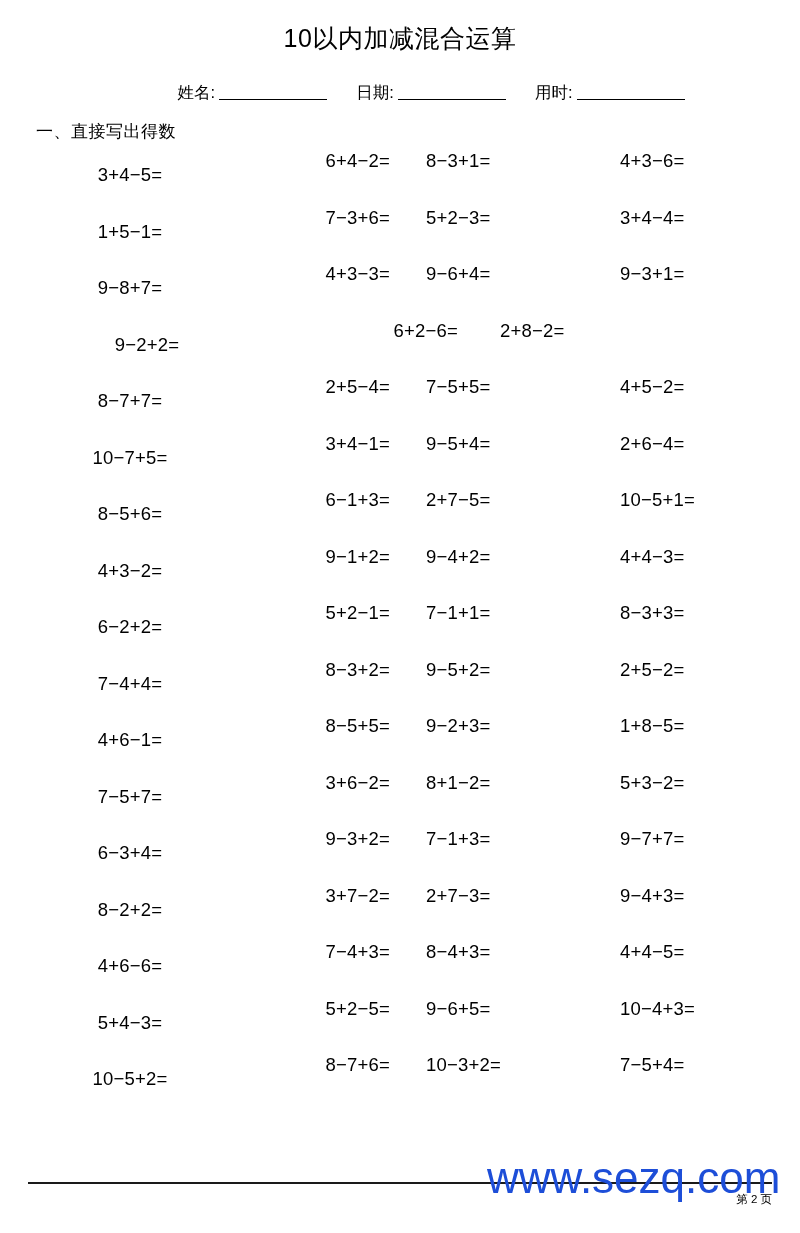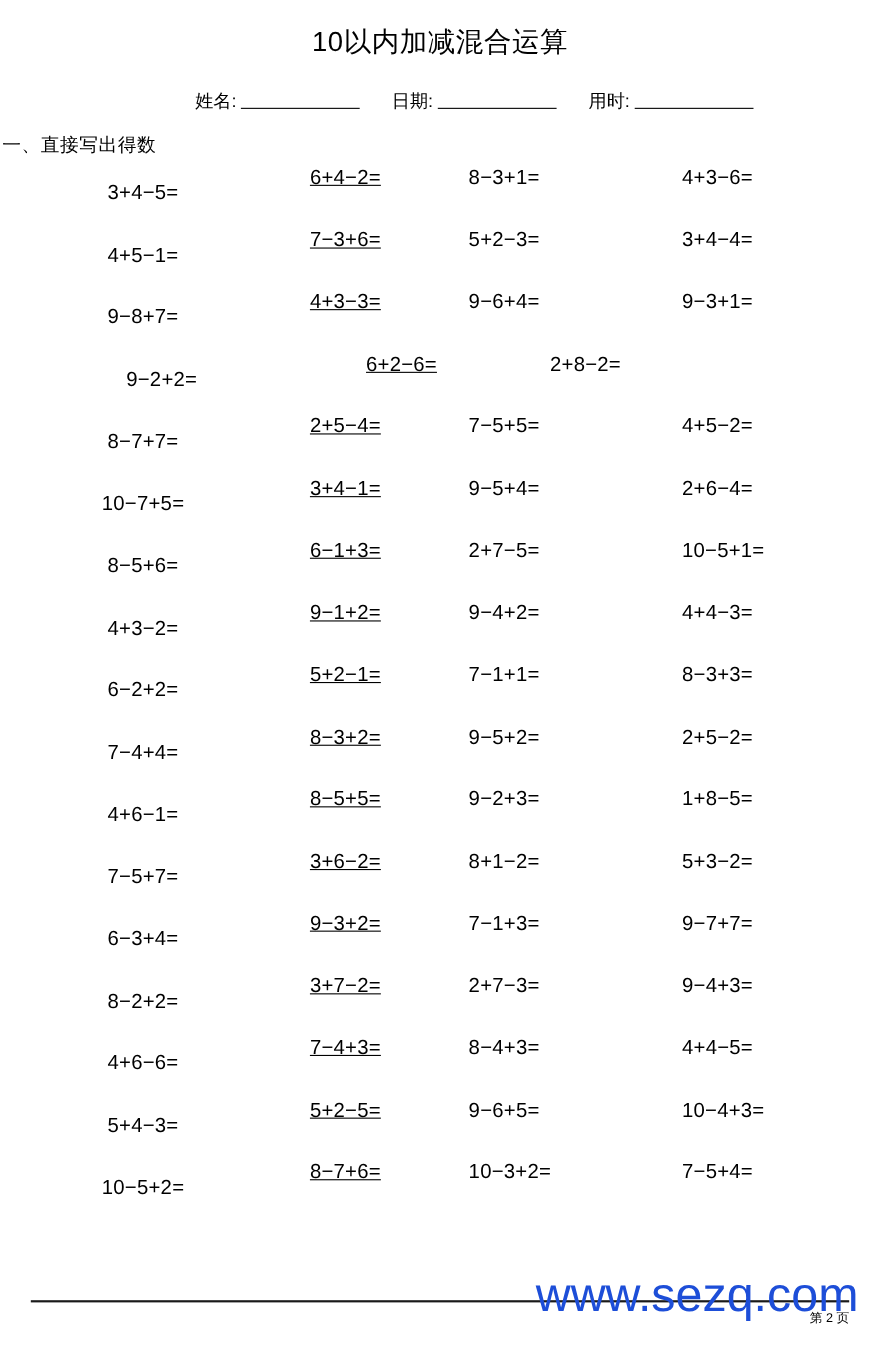--- a/index.html
+++ b/index.html
@@ -65,21 +65,21 @@
   }
   .info-gap {
     display: inline-block;
     width: 18px;
   }
 
   
   .section-heading {
     position: absolute;
     top: 120px;
-    left: 2px;
+    left: 36px;
     font-size: 17px;
     line-height: 24px;
     letter-spacing: 0.5px;
   }
 
   
   .problem-grid {
     position: absolute;
     top: 150px;
     left: 28px;
@@ -93,21 +93,21 @@
   .problem-cell {
     width: 186px;
     font-size: 18.5px;
     line-height: 22px;
     text-align: center;
     white-space: nowrap;
     letter-spacing: 0.2px;
   }
   
   .problem-cell.c1 { text-align: center; padding-left: 26px; margin-top: 14px; }
-  .problem-cell.c2 { text-align: center; padding-left: 32px; text-decoration: underline; }
+  .problem-cell.c2 { text-align: right; padding-left: 32px; }
   .problem-cell.c3 { text-align: left; padding-left: 36px; }
   .problem-cell.c4 { text-align: left; padding-left: 42px; }
 
   
   .footer-rule {
     position: absolute;
     left: 28px;
     top: 1182px;
     width: 744px;
     height: 0;
@@ -152,21 +152,21 @@
   <div class="section-heading">一、直接写出得数</div>
 
   <div class="problem-grid">
       <div class="problem-row">
         <div class="problem-cell c1">3+4−5=</div>
         <div class="problem-cell c2">6+4−2=</div>
         <div class="problem-cell c3">8−3+1=</div>
         <div class="problem-cell c4">4+3−6=</div>
       </div>
       <div class="problem-row">
-        <div class="problem-cell c1">4+5−1=</div>
+        <div class="problem-cell c1">1+5−1=</div>
         <div class="problem-cell c2">7−3+6=</div>
         <div class="problem-cell c3">5+2−3=</div>
         <div class="problem-cell c4">3+4−4=</div>
       </div>
       <div class="problem-row">
         <div class="problem-cell c1">9−8+7=</div>
         <div class="problem-cell c2">4+3−3=</div>
         <div class="problem-cell c3">9−6+4=</div>
         <div class="problem-cell c4">9−3+1=</div>
       </div>

